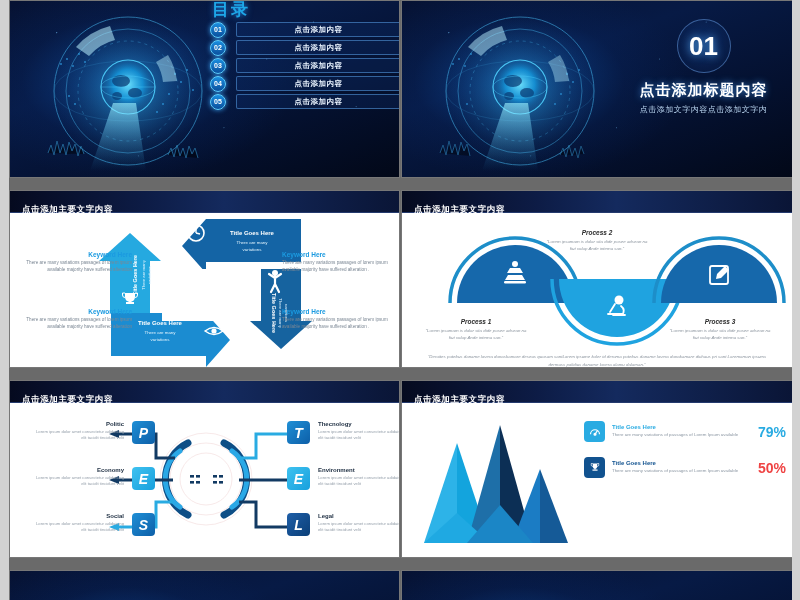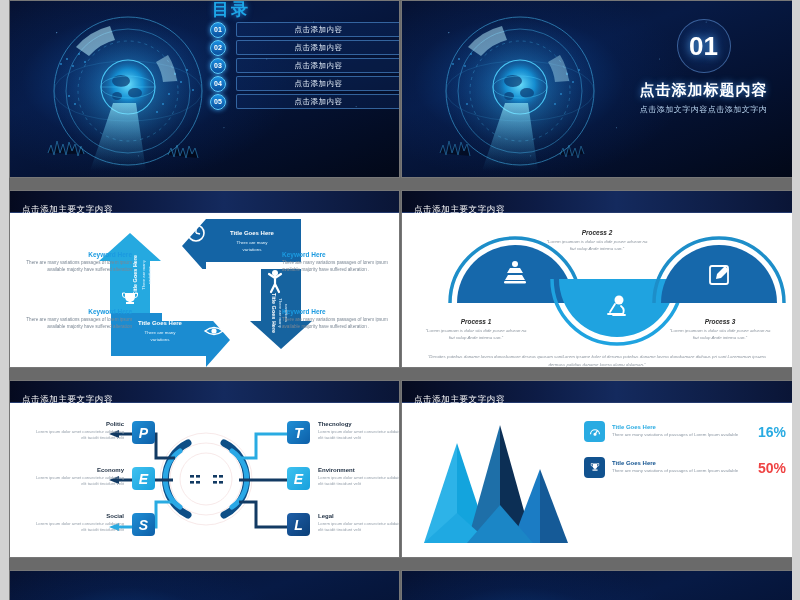--- a/index.html
+++ b/index.html
@@ -95,21 +95,21 @@
     flex: 0 0 auto;
     box-shadow: 0 0 5px rgba(60,170,255,.9);
   }
   .toc-bar {
     margin-left: 10px;
     flex: 1 1 auto; height: 15px;
     border: 1px solid rgba(90,160,230,.55);
     border-radius: 2px;
     background: rgba(20,60,130,.22);
     color: #eaf4ff;
-    font-size: 7.5px; font-weight: normal;
+    font-size: 7.5px; font-weight: bold;
     display: flex; align-items: center; justify-content: center;
     letter-spacing: .5px;
   }
 
   
   .sec-col {
     position: absolute;
     left: 212px; top: 12px;
     width: 179px;
     text-align: center;
@@ -136,21 +136,21 @@
 
   
   .topbar {
     height: 22px;
     background: linear-gradient(90deg,#050a1f 0%, #0d1c46 35%, #142a5e 55%, #0a1536 100%);
     border-bottom: 1px solid #243a6e;
     display: flex; align-items: center;
     padding-left: 12px;
   }
   .topbar-title {
-    color: #ffffff; font-size: 8.5px; font-weight: normal; letter-spacing: .6px; margin-top: 16px;
+    color: #ffffff; font-size: 8.5px; font-weight: bold; letter-spacing: .6px; margin-top: 16px;
   }
   .body-white { position: relative; background:#fff; height: calc(100% - 22px); }
 
   
   .cycle { position: absolute; left: 0; top: 0; right:0; bottom:0; }
   .kw { position: absolute; width: 112px; }
   .kw h4 { font-size: 6.5px; color: #1b9ae0; margin-bottom: 2px; font-weight: bold; }
   .kw p  { font-size: 4.6px; color: #7b8794; line-height: 1.5; }
   .kw.l { text-align: right; }
   .kw.r { text-align: left; }
@@ -619,21 +619,21 @@
               <svg width="12" height="12" viewBox="0 0 16 16" fill="none" stroke="#fff" stroke-width="1.6">
                   <path d="M2 11 a6 6 0 0 1 12 0"></path>
                   <line x1="8" y1="11" x2="11" y2="6.5" stroke-linecap="round"></line>
                   <circle cx="8" cy="11" r="1.3" fill="#fff"></circle>
                 </svg>
             </div>
             <div class="stat-mid">
               <h4 style="color:#29abe2">Title Goes Here</h4>
               <p>There are many variations of passages of Lorem Ipsum available</p>
             </div>
-            <div class="stat-pct" style="color:#29abe2">16%</div>
+            <div class="stat-pct" style="color:#29abe2">79%</div>
           </div>
 
           <div class="stat-row">
             <div class="stat-ico" style="background:#11528f">
               <svg width="12" height="12" viewBox="0 0 16 16" fill="#fff">
                   <path d="M5 2h6v4a3 3 0 0 1-6 0z"></path>
                   <rect x="7.2" y="6" width="1.6" height="4"></rect>
                   <rect x="4.6" y="10" width="6.8" height="1.6"></rect>
                   <path d="M5 2H3v1.6c0 1.6 1 2.4 2 2.4" fill="none" stroke="#fff" stroke-width="1"></path>
                   <path d="M11 2h2v1.6c0 1.6-1 2.4-2 2.4" fill="none" stroke="#fff" stroke-width="1"></path>

